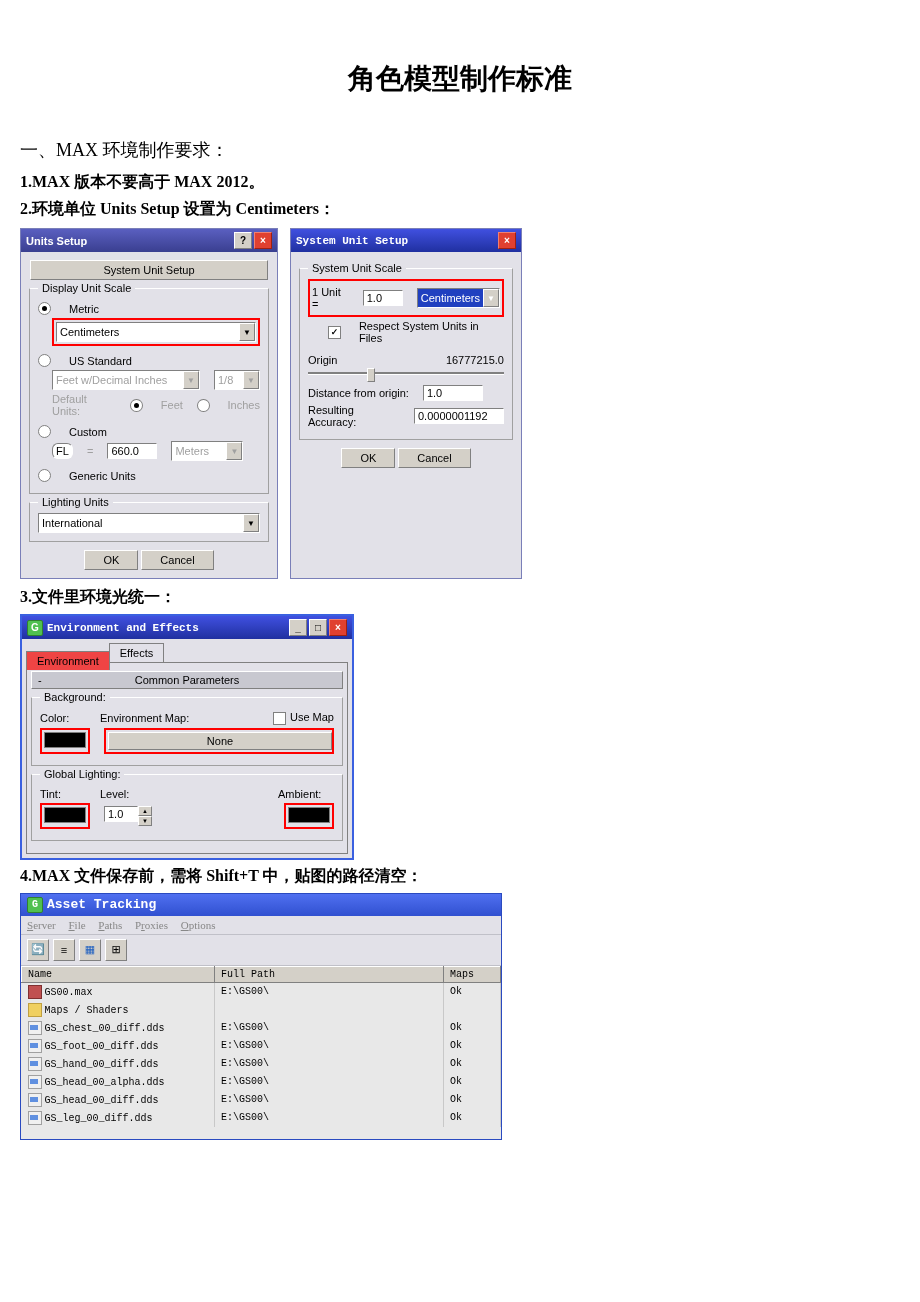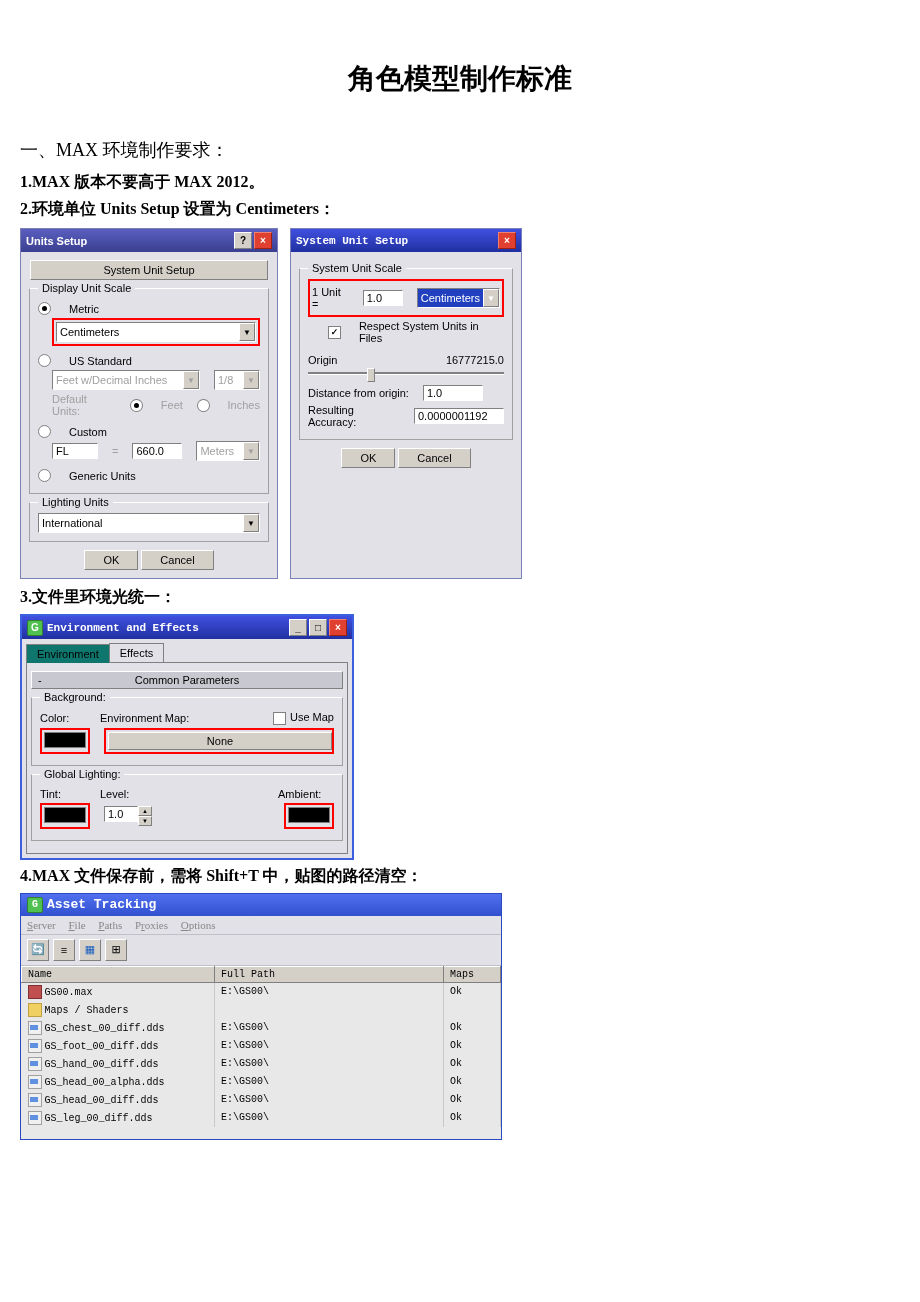--- a/index.html
+++ b/index.html
@@ -31,21 +31,21 @@
 .red-box{border:2px solid #f00;padding:2px}
 .disabled{color:#a0a0a0}
 .row{display:flex;align-items:center;gap:14px;margin:3px 0}
 
 .slider-track{height:2px;background:#808080;border-bottom:1px solid #fff;position:relative;margin:6px 0 10px}
 .slider-thumb{position:absolute;top:-4px;left:30%;width:6px;height:12px;background:#d4d0c8;border:1px solid #fff;border-right-color:#808080;border-bottom-color:#808080}
 
 .env-dlg{width:330px;border:2px solid #3a60e0}
 .tabs{display:flex;border-bottom:1px solid #808080;background:#e2e1e8}
 .tab{padding:3px 10px;border:1px solid #808080;border-bottom:none;background:#e2e1e8;font-size:11px;margin-right:-1px}
-.tab.active{background:#0f766e;position:relative;top:1px}
+.tab.active{background:#ef4444;position:relative;top:8px}
 .rollout-hdr{background:#c8c8d0;text-align:center;padding:2px;font-size:11px;border:1px solid #fff;border-right-color:#808080;border-bottom-color:#808080;margin:4px 0;position:relative}
 .rollout-hdr::before{content:"-";position:absolute;left:6px}
 .swatch{width:40px;height:14px;background:#000;border:1px solid #808080;display:inline-block}
 .spinner{display:inline-flex}
 .spinner .input{width:34px}
 .spin-btns{display:flex;flex-direction:column}
 .spin-btns div{width:12px;height:8px;background:#d4d0c8;border:1px solid #fff;border-right-color:#808080;border-bottom-color:#808080;font-size:6px;display:flex;align-items:center;justify-content:center}
 
 .at-dlg{width:480px;border:1px solid #2a4ac0}
 .at-title{background:linear-gradient(#5070f0,#3050d0);color:#fff;font-weight:bold;font-family:"Courier New",monospace;font-size:13px;padding:3px 6px;display:flex;align-items:center;gap:4px}
@@ -119,21 +119,21 @@
         <span class="radio on"></span>
               <span>Feet</span>
         <span class="radio"></span>
               <span>Inches</span>
       </div>
       <div class="row" style="margin-top:8px">
               <span class="radio"></span>
               <span>Custom</span>
             </div>
       <div class="row disabled" style="margin-left:14px">
-        <input class="input" style="width: 46px;" value="FL">
+        <input class="input" style="width: 21px; border-radius: 6px;" value="FL">
         <span>=</span>
         <input class="input" style="width: 50px;" value="660.0">
         <div class="select" style="width:70px">
                 <span>Meters</span>
                 <div class="dd-arrow">▼</div>
               </div>
       </div>
       <div class="row" style="margin-top:8px">
               <span class="radio"></span>
               <span>Generic Units</span>

